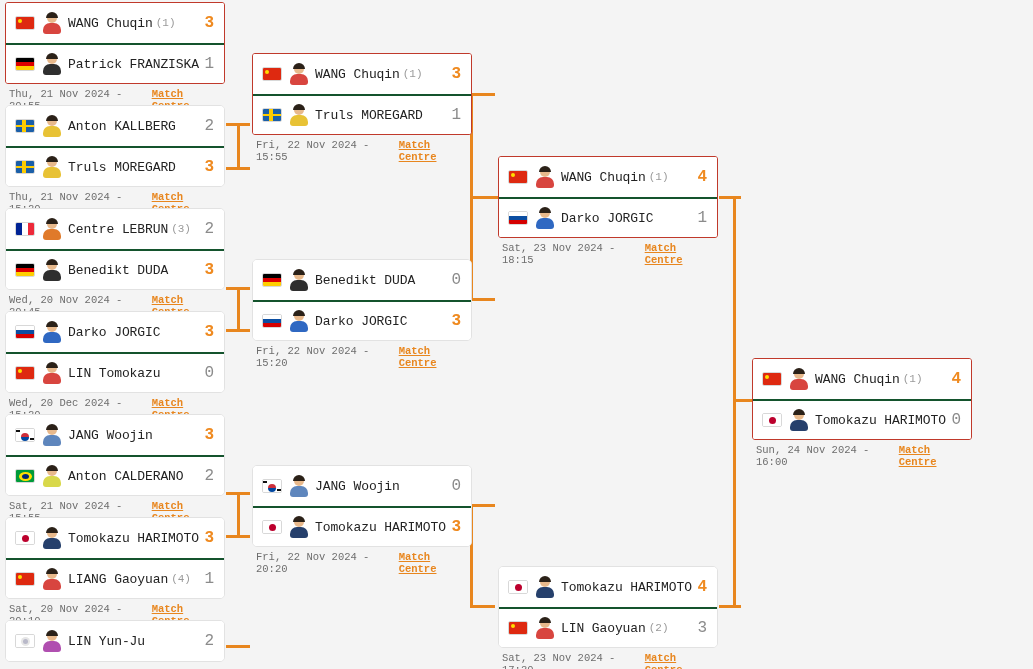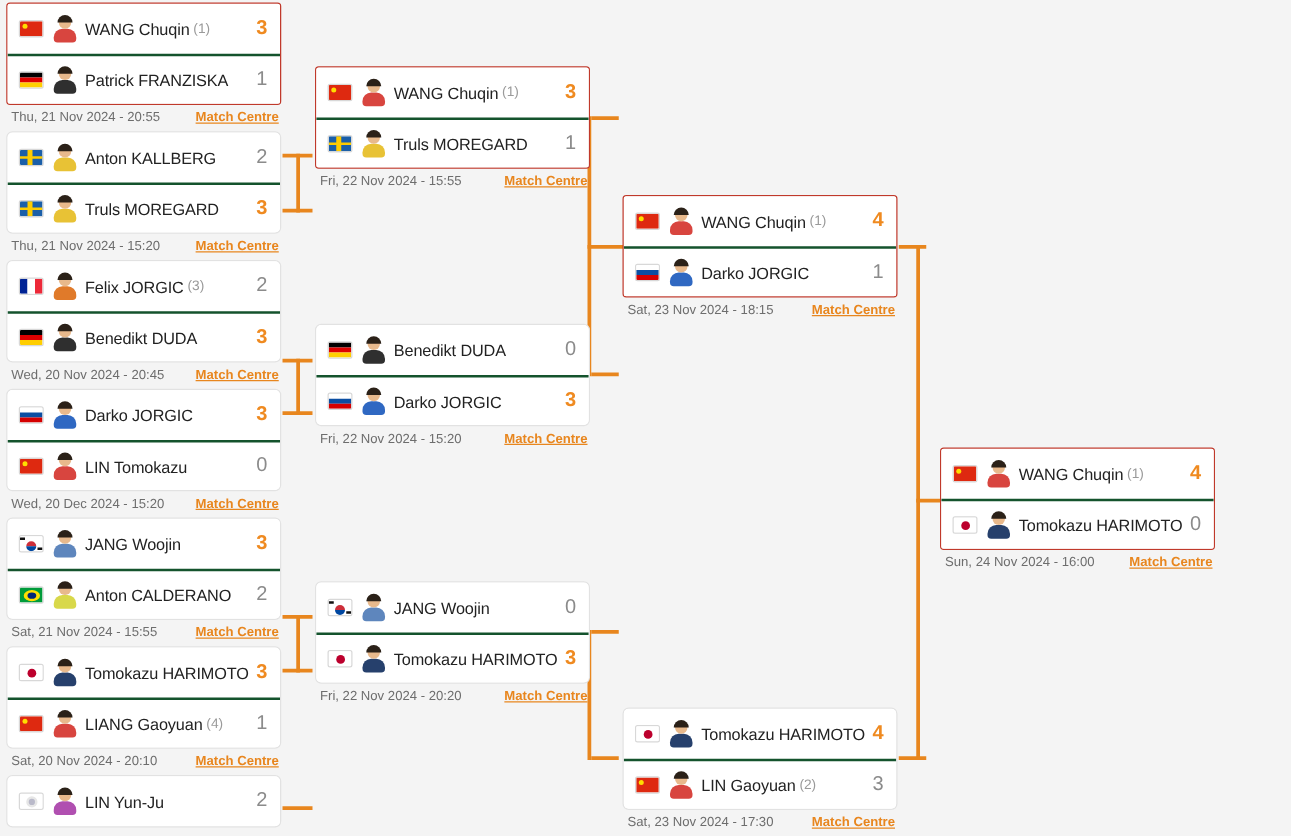--- a/index.html
+++ b/index.html
@@ -18,20 +18,21 @@
   
   .conn { position: absolute; background: #e8861e; z-index: 1; }
   .conn.v { width: 3px; }
   .conn.h { height: 3px; }
 
   
   .match {
     position: absolute;
     width: 220px;
     z-index: 3;
+    font-family: Liberation Mono, monospace;
   }
   .card {
     background: #ffffff;
     border: 1px solid #e2e2e2;
     border-radius: 5px;
     overflow: hidden;
   }
   .match.hl .card {
     border: 1px solid #c0392b;
     border-radius: 3px;
@@ -225,21 +226,21 @@
           <span class="flag">
             <i style="left:0;top:0;width:33.4%;bottom:0;background:#002395"></i>
             <i style="left:33.4%;top:0;width:33.3%;bottom:0;background:#fff"></i>
             <i style="left:66.7%;top:0;right:0;bottom:0;background:#ed2939"></i>
           </span>
           <span class="avatar">
             <span class="av-body" style="background:#e07a2a"></span>
             <span class="av-head"></span>
             <span class="av-hair"></span>
           </span>
-          <span class="pname">Felix JORGIC</span>
+          <span class="pname">Centre LEBRUN</span>
           <span class="seed">(3)</span>
           <span class="score">2</span>
         </div>
         <div class="row">
           <span class="flag">
             <i style="left:0;top:0;right:0;height:33.4%;background:#000"></i>
             <i style="left:0;top:33.4%;right:0;height:33.3%;background:#dd0000"></i>
             <i style="left:0;top:66.7%;right:0;bottom:0;background:#ffce00"></i>
           </span>
           <span class="avatar">

